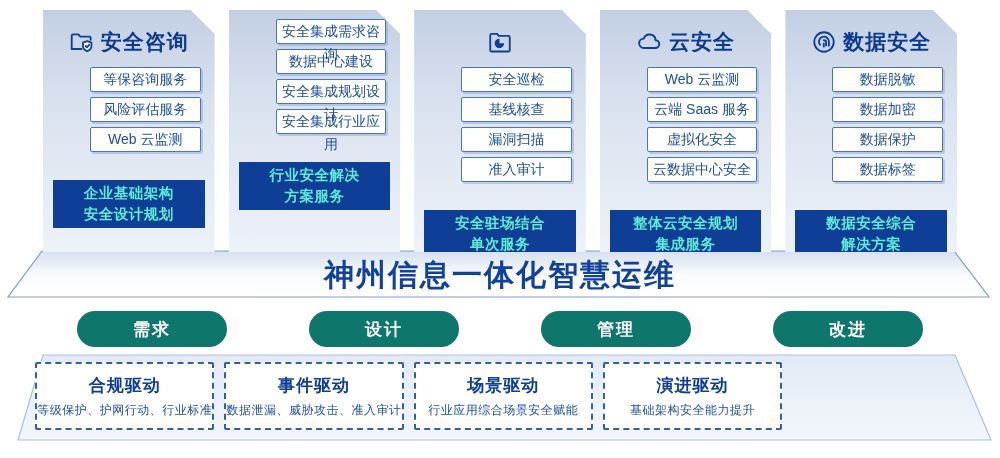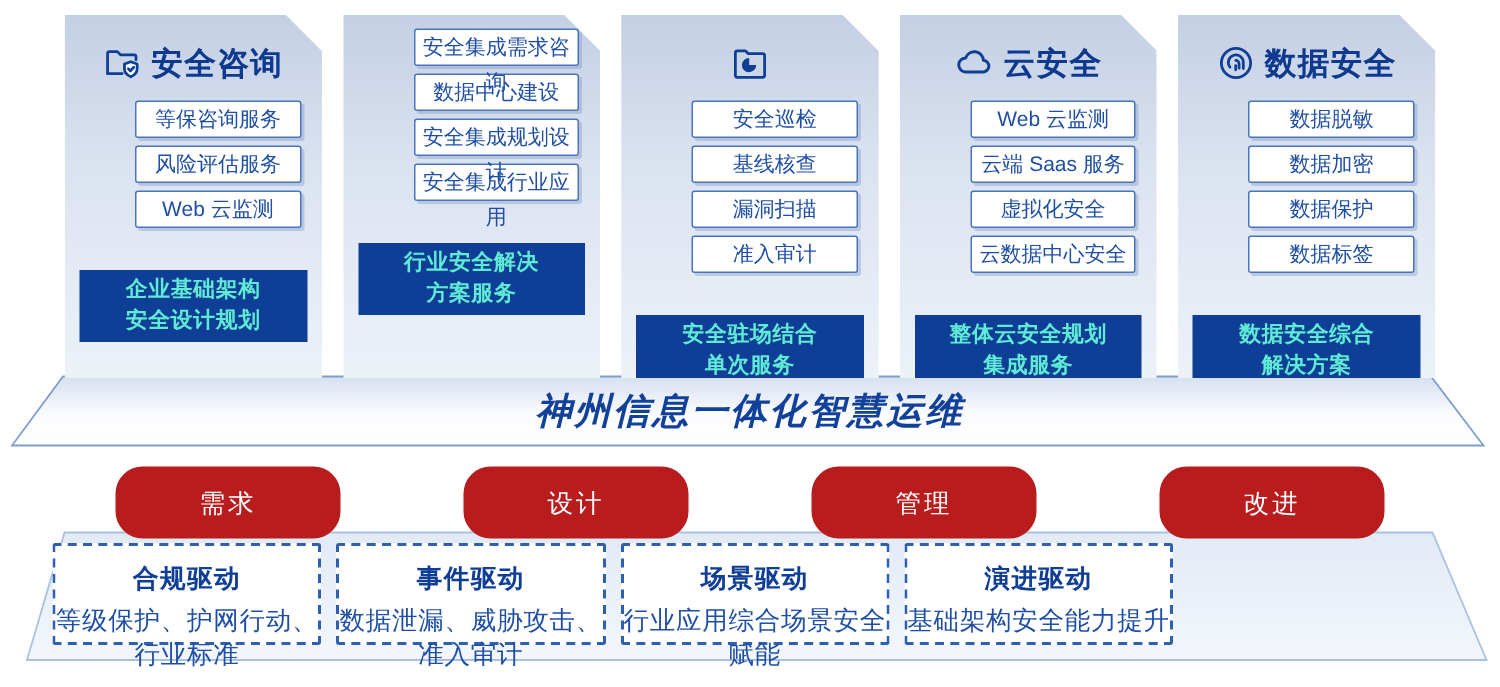--- a/index.html
+++ b/index.html
@@ -22,39 +22,39 @@
   .card-item { height:25px; line-height:23px; margin:0 14px 5px 14px; background:#ffffff;
                border:1px solid #4a74bb; border-radius:2px; text-align:center;
                font-size:14px; color:#1f4fa5; box-shadow:2px 2px 0 rgba(125,152,200,.4); }
   .card-footer { margin:28px 10px 0 10px; height:48px; background:#0e3e95; color:#5eead4;
                  font-size:14.5px; font-weight:bold; line-height:1.45; display:flex;
                  flex-direction:column; align-items:center; justify-content:center;
                  text-align:center; letter-spacing:.5px; }
 
   
   .banner-title { position:absolute; left:0; top:257px; width:1000px; height:36px;
-                  line-height:36px; text-align:center; font-size:24px; font-weight:bold;
-                  font-style:italic; color:#11419b; letter-spacing:2px; z-index:1; }
+                  line-height:36px; text-align:center; font-size:30px; font-weight:bold;
+                  color:#11419b; letter-spacing:2px; z-index:1; }
 
   
   .pills-row { position:absolute; left:43px; top:311px; width:914px; display:flex;
                gap:14px; z-index:2; }
   .pill-cell { flex:1; display:flex; justify-content:center; }
-  .pill { width:150px; height:48px; border-radius:18px; background:#b91c1c; color:#ffffff;
-          font-size:17px; font-weight:normal; letter-spacing:2px; display:flex;
+  .pill { width:150px; height:36px; border-radius:18px; background:#0f766e; color:#ffffff;
+          font-size:17px; font-weight:bold; letter-spacing:2px; display:flex;
           align-items:center; justify-content:center; }
 
   
   .drivers-row { position:absolute; left:35px; top:362px; width:747px; display:flex;
                  gap:10px; z-index:2; }
   .driver { flex:1; height:68px; background:#ffffff; border:2px dashed #2f5fae;
             border-radius:2px; text-align:center; }
   .driver-title { margin-top:10px; font-size:17px; font-weight:bold; color:#0e3e95;
                   letter-spacing:1px; }
-  .driver-desc { margin-top:5px; font-size:17px; color:#1f4fa5; letter-spacing:.5px; }
+  .driver-desc { margin-top:5px; font-size:12px; color:#1f4fa5; letter-spacing:.5px; }
 </style>
 </head>
 <body>
 
 <div class="stage">
 
   <svg class="bg-svg" viewBox="0 0 1000 458">
     <defs>
       <linearGradient id="bannerGrad" x1="0" y1="0" x2="0" y2="1">
         <stop offset="0" stop-color="#d6e0ef"></stop>

